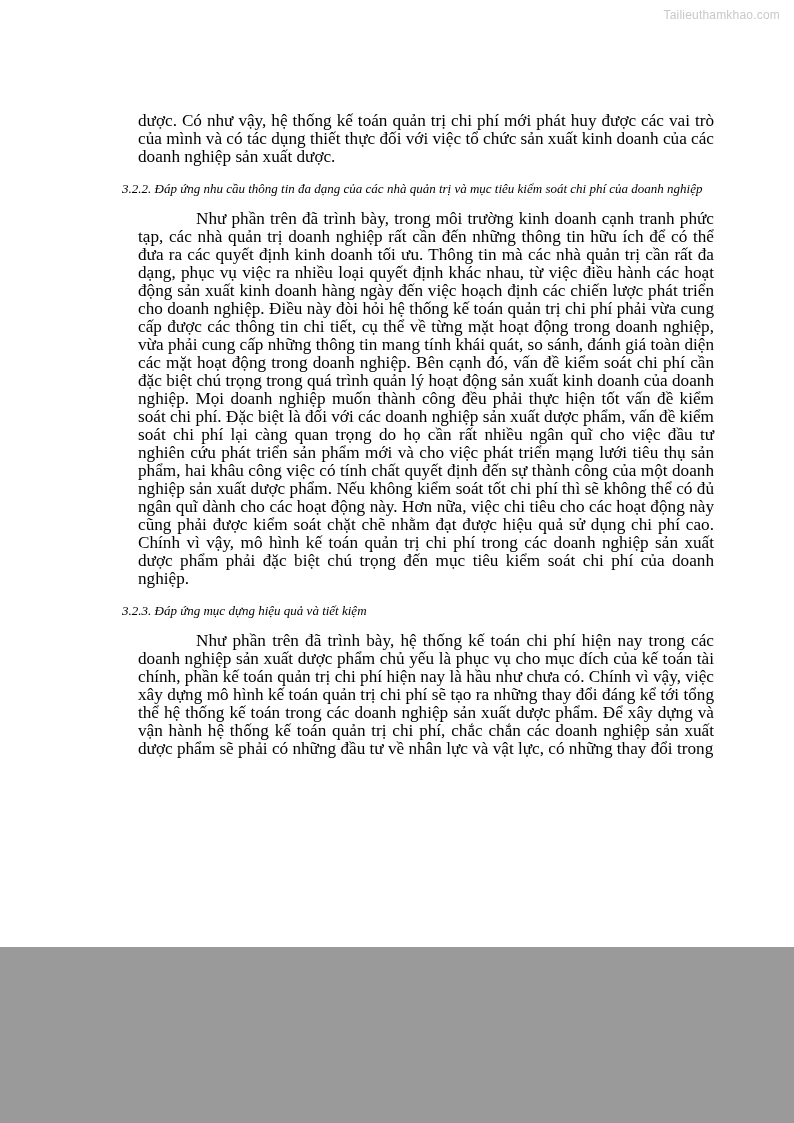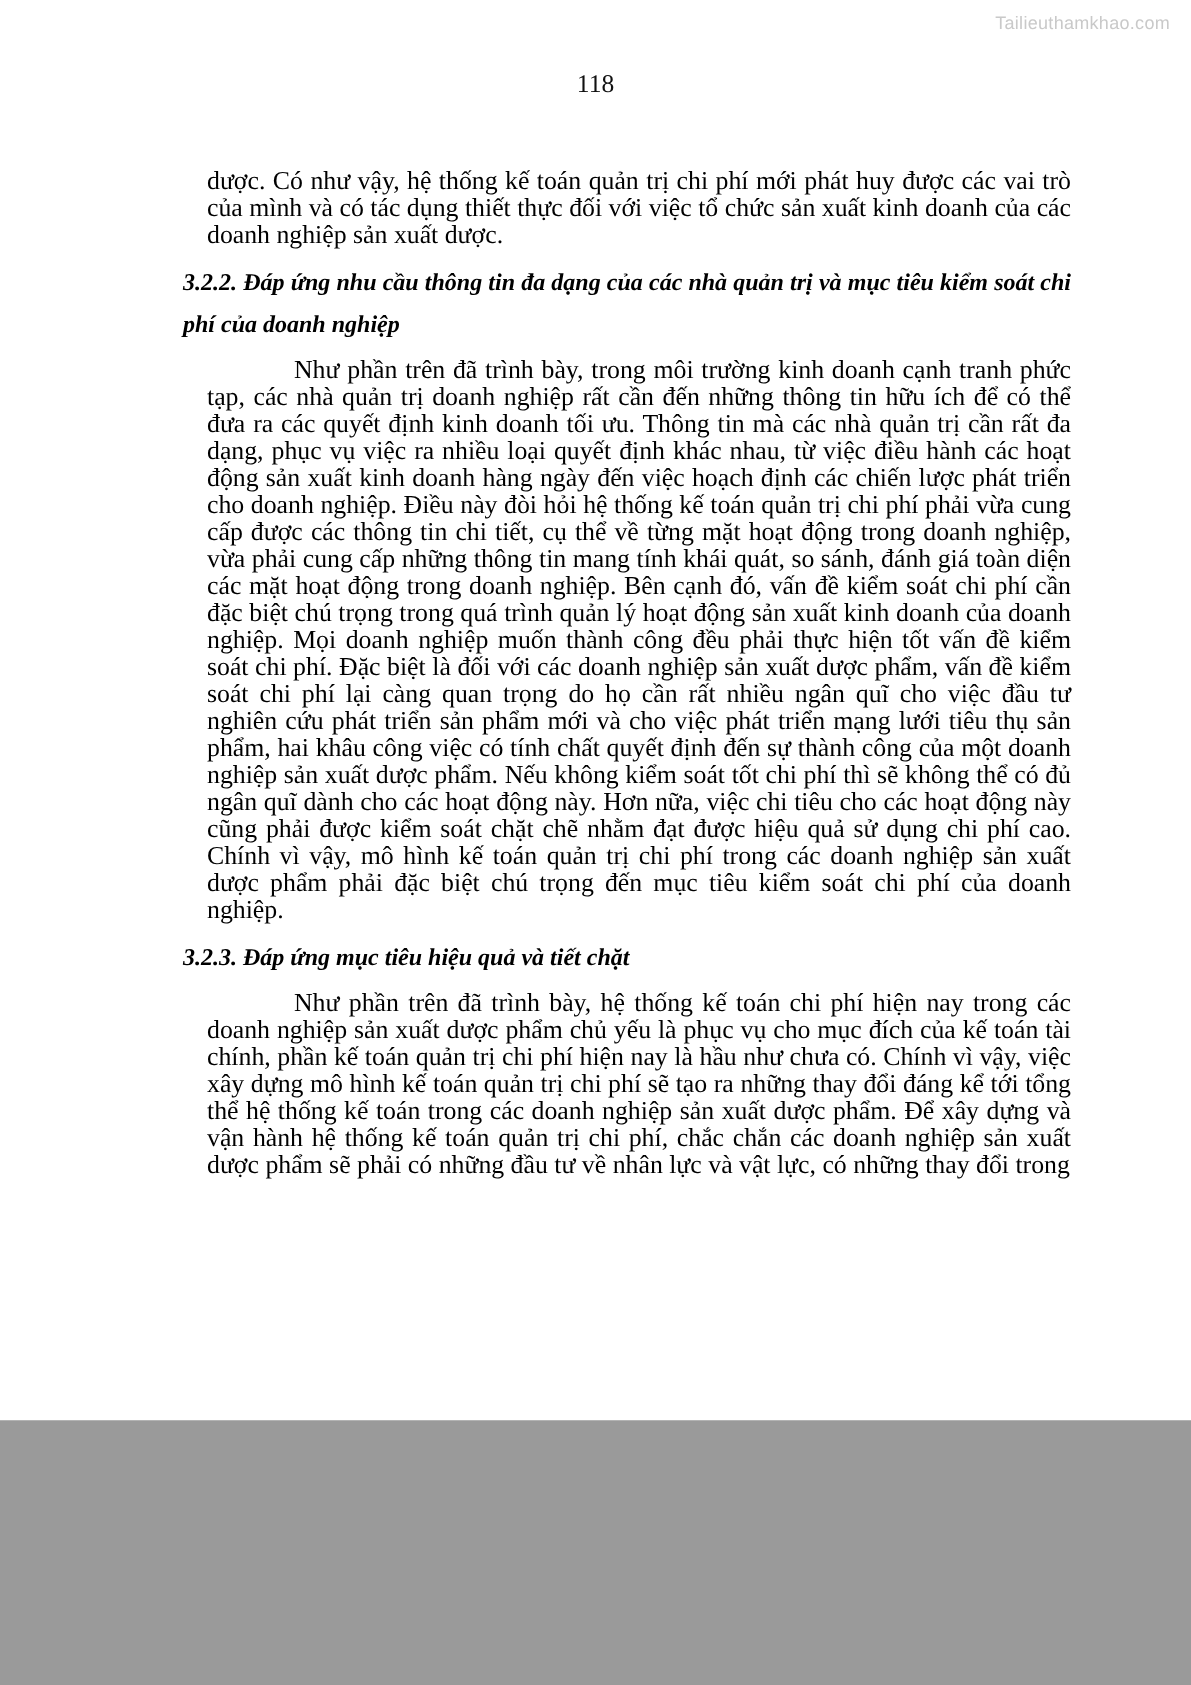--- a/index.html
+++ b/index.html
@@ -50,43 +50,42 @@
     line-height: 18px;
     color: #000;
     text-align: justify;
     text-justify: inter-word;
   }
   p.indent {
     text-indent: 58px;
   }
   h3 {
     margin: 9px 0 7px 0;
-    font-size: 16px;
+    font-size: 13px;
     line-height: 28px;
-    font-weight: bold;
+    font-weight: normal;
     font-style: italic;
     color: #000;
     text-align: justify;
   }
 </style>
 </head>
 <body>
 
 <div class="page">
 
   <div class="watermark">Tailieuthamkhao.com</div>
 
-  <div class="page-number">118</div>
 
   <div class="content">
 
     <p>dược. Có như vậy, hệ thống kế toán quản trị chi phí mới phát huy được các vai trò của mình và  có tác dụng thiết thực  đối với việc tổ chức sản xuất kinh doanh của các doanh nghiệp sản xuất dược.</p>
 
     <h3>3.2.2. Đáp ứng nhu cầu thông tin đa dạng của các nhà quản trị và mục tiêu kiểm soát chi phí của doanh nghiệp</h3>
 
     <p class="indent">Như phần trên đã trình bày, trong môi trường kinh doanh cạnh tranh phức tạp, các nhà quản trị doanh nghiệp rất cần đến những thông tin  hữu ích để có thể đưa ra các quyết định kinh doanh tối ưu. Thông tin mà các nhà quản trị cần rất đa dạng, phục vụ việc ra nhiều loại quyết định khác nhau, từ việc điều hành các hoạt động sản xuất kinh doanh hàng ngày đến việc hoạch định các chiến lược phát triển cho doanh nghiệp. Điều này đòi hỏi hệ thống kế toán quản trị chi phí phải vừa cung cấp được các thông tin chi tiết, cụ thể về từng mặt hoạt động trong doanh nghiệp, vừa phải cung cấp những thông tin mang tính khái quát, so sánh, đánh giá toàn diện các mặt hoạt động trong doanh nghiệp. Bên cạnh đó, vấn đề kiểm soát chi phí cần đặc biệt chú trọng trong quá trình quản lý hoạt động sản xuất kinh doanh của doanh nghiệp. Mọi doanh nghiệp muốn thành công đều phải thực hiện tốt vấn đề kiểm soát chi phí. Đặc biệt là đối với các doanh nghiệp sản xuất dược phẩm, vấn đề kiểm soát chi phí lại càng quan trọng do họ cần rất nhiều ngân quĩ cho việc đầu tư nghiên cứu phát triển sản phẩm mới và cho việc phát triển mạng lưới tiêu thụ sản phẩm, hai khâu công việc có tính chất quyết định đến sự thành công của một doanh nghiệp sản xuất dược phẩm. Nếu không kiểm soát tốt chi phí thì sẽ không thể có đủ ngân quĩ dành cho các hoạt động này. Hơn nữa, việc chi tiêu cho các hoạt động này cũng phải được kiểm soát chặt chẽ nhằm đạt được hiệu quả sử dụng chi phí cao.  Chính vì vậy, mô hình kế toán quản trị chi phí trong các doanh nghiệp sản xuất dược phẩm phải đặc biệt chú trọng đến mục tiêu kiểm soát chi phí của doanh nghiệp.</p>
 
-    <h3>3.2.3. Đáp ứng  mục tiêu hiệu quả và tiết chặt</h3>
+    <h3>3.2.3. Đáp ứng  mục dựng hiệu quả và tiết kiệm</h3>
 
     <p class="indent">Như phần trên đã trình bày, hệ thống kế toán chi phí hiện nay trong các doanh nghiệp sản xuất dược phẩm chủ yếu là phục vụ cho mục đích của kế toán tài chính, phần kế toán quản trị chi phí hiện nay là hầu như chưa có. Chính vì vậy, việc xây dựng mô hình kế toán quản trị chi phí sẽ tạo ra những thay đổi đáng kể tới tổng thể hệ thống kế toán trong các doanh nghiệp sản xuất dược phẩm. Để xây dựng và vận hành hệ thống kế toán quản trị chi phí, chắc chắn các doanh nghiệp sản xuất dược phẩm sẽ phải có những đầu tư về nhân lực và vật lực, có những thay đổi trong</p>
 
   </div>
 </div>
 
 </body></html>

